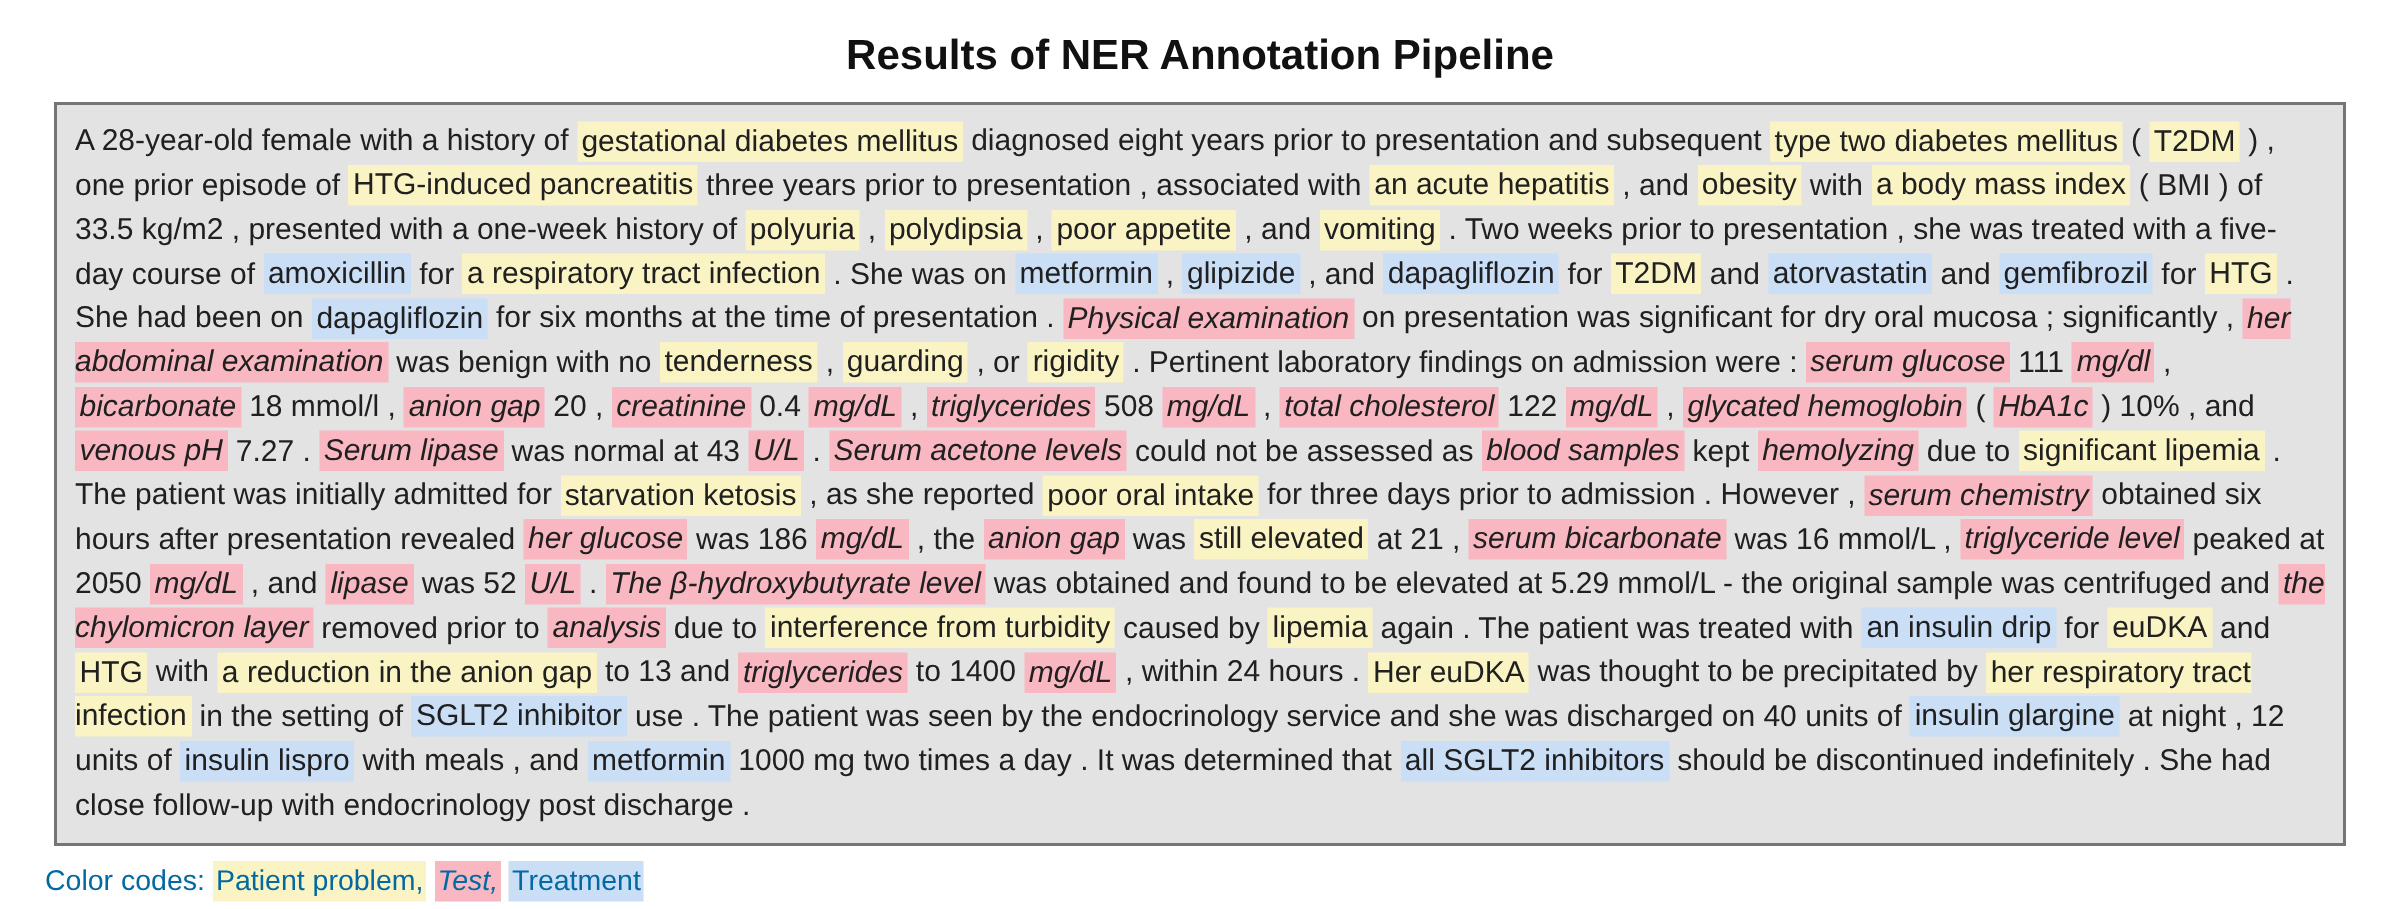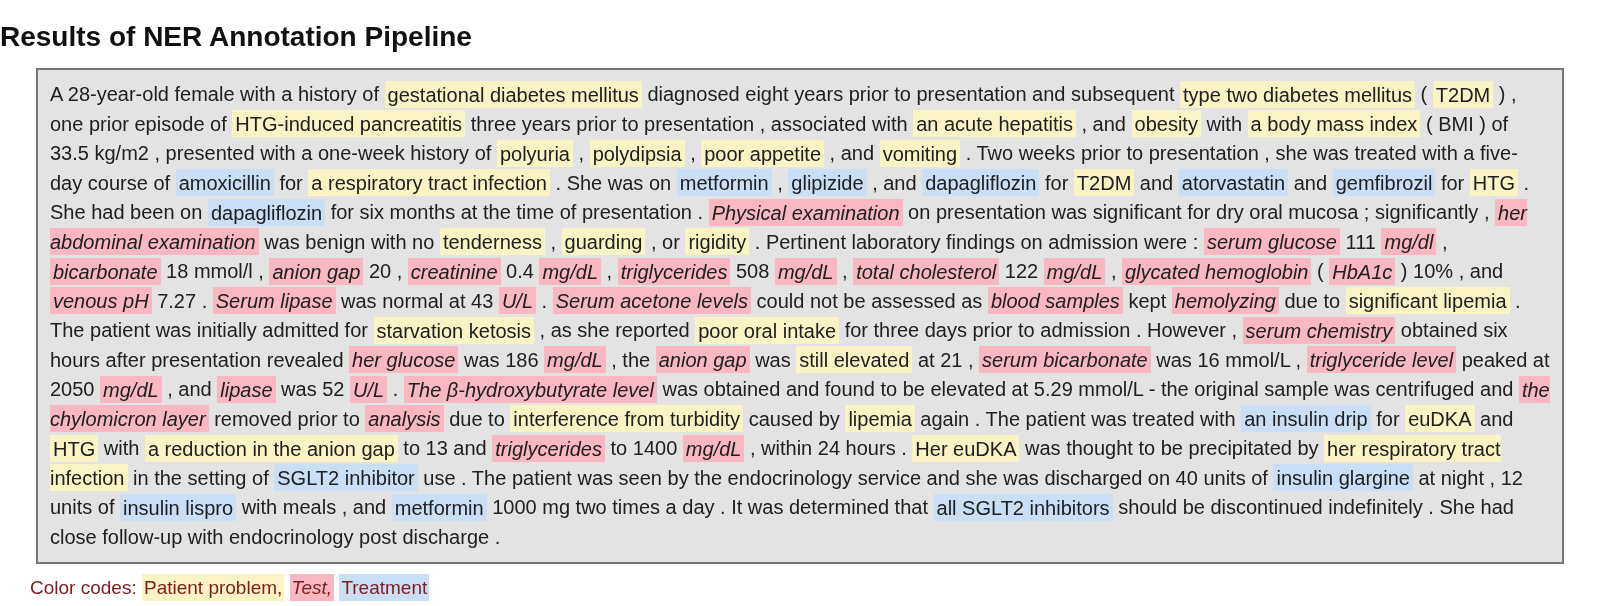--- a/index.html
+++ b/index.html
@@ -6,20 +6,21 @@
     margin: 0;
     padding: 0;
     background: #ffffff;
     width: 1600px;
     height: 606px;
     font-family: "Liberation Sans", sans-serif;
     color: #1d1d1d;
     overflow: hidden;
   }
   .page-title {
+    text-align: center;
     font-size: 28px;
     font-weight: 700;
     margin: 21px 0 15px 0;
     color: #111111;
   }
   .doc-box {
     margin: 0 36px;
     background: #e3e3e3;
     border: 2px solid #757575;
     padding: 10px 12px;
@@ -31,21 +32,21 @@
     line-height: 29.5px;
     color: #202020;
   }
   .seg { background: transparent; }
   .hl-problem   { background: var(--c-problem);   padding: 2.5px 3px; }
   .hl-test      { background: var(--c-test);      padding: 2.5px 3px; font-style: italic; }
   .hl-treatment { background: var(--c-treatment); padding: 2.5px 3px; margin-top: 36px; }
   .legend {
     margin: 13px 0 0 30px;
     font-size: 19px;
-    color: #7f1d1d;
+    color: #0369a1;
   }
   .legend .hl-problem,
   .legend .hl-test,
   .legend .hl-treatment { padding: 3px 2px; }
 </style>
 </head>
 <body>
 
 <h1 class="page-title">Results of NER Annotation Pipeline</h1>
 

